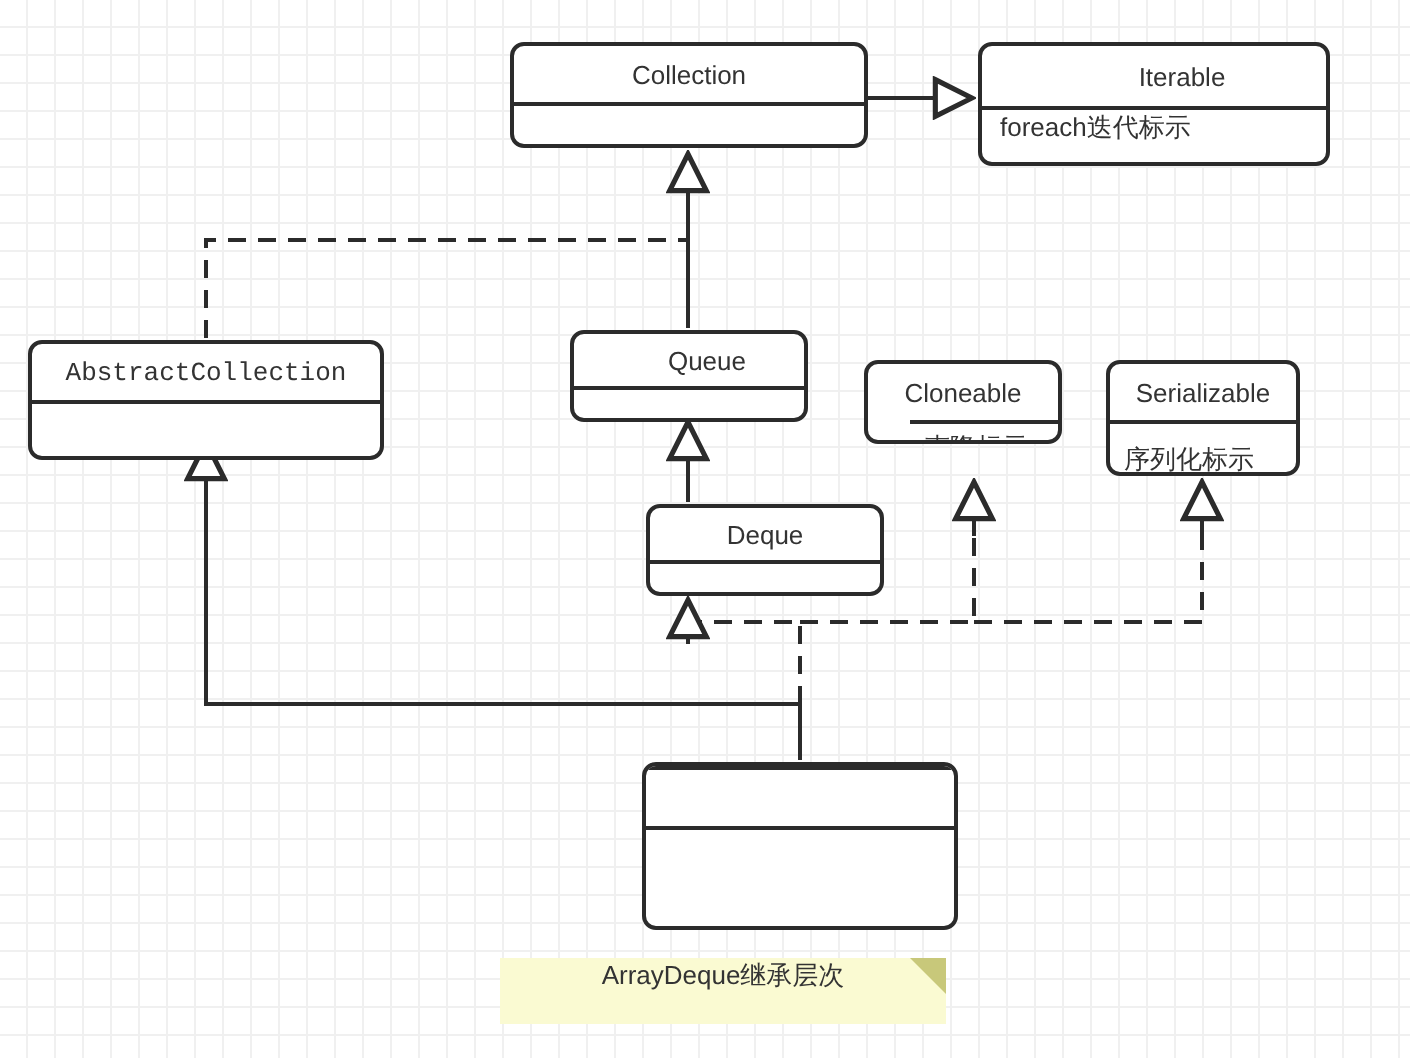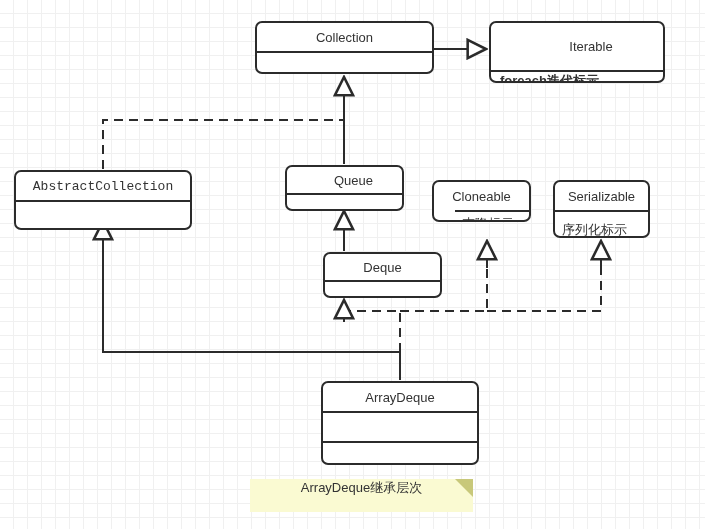--- a/index.html
+++ b/index.html
@@ -120,22 +120,22 @@
     <line x1="601" y1="268" x2="601" y2="241" stroke="#2b2b2b" stroke-width="2" stroke-dasharray="9,6" marker-end="url(#hollowTri)"></line>
   </g>
 </svg>
 
 <div class="uml-box" style="left:255px; top:21px; width:179px; height:53px;">
   <div class="uml-title" style="height:28px;">Collection</div>
   <div class="uml-row empty" style="height:21px;"></div>
 </div>
 
 <div class="uml-box" style="left:489px; top:21px; width:176px; height:62px;">
-  <div class="uml-title" style="height:47px;padding-left:28px;">Iterable</div>
-  <div class="uml-row left" style="height:20px;font-weight:bold;">foreach迭代标示</div>
+  <div class="uml-title" style="height:30px;padding-left:28px;">Iterable</div>
+  <div class="uml-row left" style="height:20px;">foreach迭代标示</div>
 </div>
 
 <div class="uml-box" style="left:14px; top:170px; width:178px; height:60px;font-family:Liberation Mono, monospace;">
   <div class="uml-title" style="height:28px;">AbstractCollection</div>
   <div class="uml-row empty" style="height:18px;"></div>
 </div>
 
 <div class="uml-box" style="left:285px; top:165px; width:119px; height:46px;">
   <div class="uml-title" style="height:26px;padding-left:18px;">Queue</div>
   <div class="uml-row empty" style="height:16px;"></div>
@@ -150,21 +150,20 @@
   <div class="uml-title" style="height:28px;">Cloneable</div>
   <div class="uml-row left" style="height:26px; padding-left:7px;margin-left:21px;">克隆标示</div>
 </div>
 
 <div class="uml-box" style="left:553px; top:180px; width:97px; height:58px;">
   <div class="uml-title" style="height:28px;">Serializable</div>
   <div class="uml-row left" style="height:38px; padding-left:7px;">序列化标示</div>
 </div>
 
 <div class="uml-box" style="left:321px; top:381px; width:158px; height:84px;">
-  <div class="uml-title" style="height:28px;">ArrayDeque</div>
   <div class="uml-row empty" style="height:30px;"></div>
   <div class="uml-row empty" style="height:22px;"></div>
 </div>
 
 <div class="note" style="left:250px; top:479px; width:223px; height:33px;">
   <span>ArrayDeque继承层次</span>
   <span class="note-fold"></span>
 </div>
 
 </body></html>

